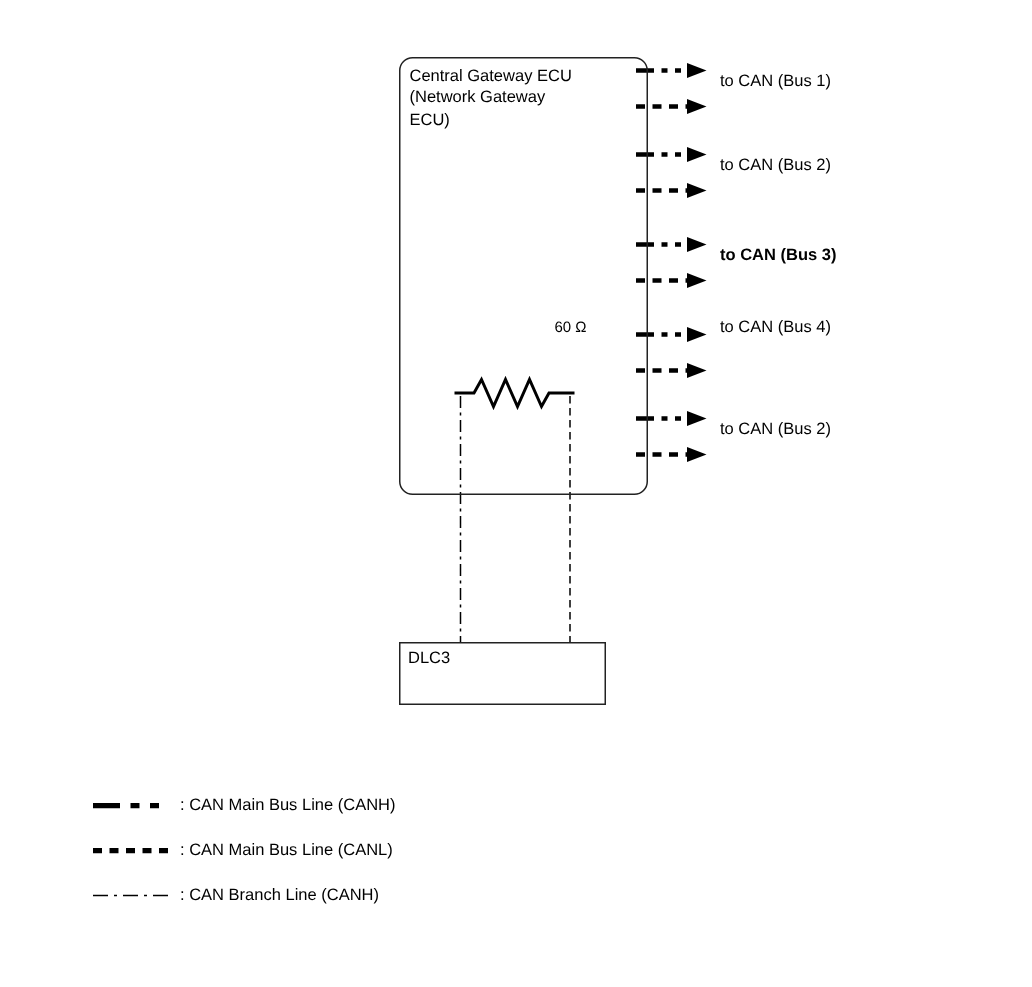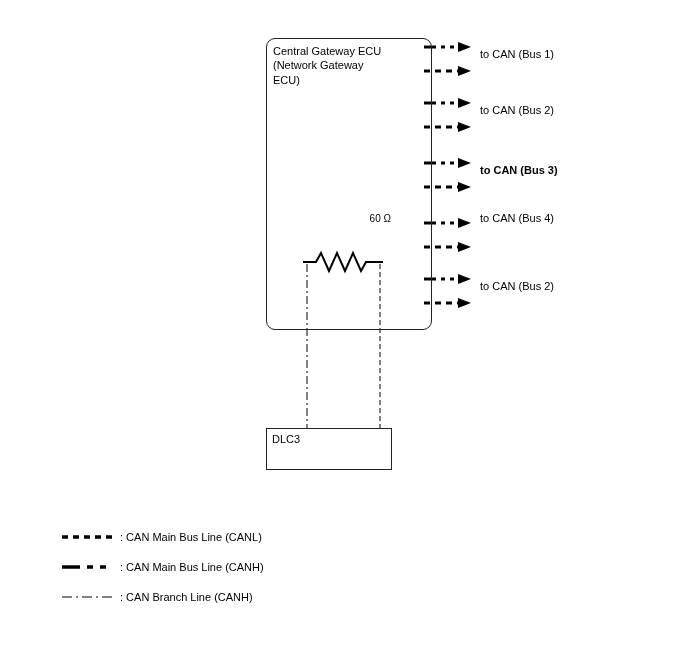--- a/index.html
+++ b/index.html
@@ -47,21 +47,21 @@
   .resistor-label {
     position: absolute;
     left: 291px; top: 213px;
     width: 100px;
     text-align: right;
     font-size: 10px;
   }
   .dlc-box {
     position: absolute;
     left: 266px; top: 428px;
-    width: 126px; height: 42px;
+    width: 138px; height: 42px;
     border: 1px solid #222;
     background: transparent;
     box-sizing: border-box;
   }
   .dlc-label {
     padding: 4px 5px;
     font-size: 11px;
   }
   .bus-label {
     position: absolute;
@@ -146,29 +146,29 @@
 
   <div class="bus-label bus-1">to CAN (Bus 1)</div>
   <div class="bus-label bus-2">to CAN (Bus 2)</div>
   <div class="bus-label bus-3">to CAN (Bus 3)</div>
   <div class="bus-label bus-4">to CAN (Bus 4)</div>
   <div class="bus-label bus-5">to CAN (Bus 2)</div>
 
   <div class="legend">
     <div class="legend-row">
       <svg class="legend-swatch" viewBox="0 0 50 8">
+        <line class="lg-main-canh" x1="0" y1="4" x2="50" y2="4"></line>
+      </svg>
+      <span class="legend-text">: CAN Main Bus Line (CANH)</span>
+    </div>
+    <div class="legend-row">
+      <svg class="legend-swatch" viewBox="0 0 50 8">
         <line class="lg-main-canl" x1="0" y1="4" x2="50" y2="4"></line>
       </svg>
       <span class="legend-text">: CAN Main Bus Line (CANL)</span>
-    </div>
-    <div class="legend-row">
-      <svg class="legend-swatch" viewBox="0 0 50 8">
-        <line class="lg-main-canh" x1="0" y1="4" x2="50" y2="4"></line>
-      </svg>
-      <span class="legend-text">: CAN Main Bus Line (CANH)</span>
     </div>
     <div class="legend-row">
       <svg class="legend-swatch" viewBox="0 0 50 8">
         <line class="lg-branch-canh" x1="0" y1="4" x2="50" y2="4"></line>
       </svg>
       <span class="legend-text">: CAN Branch Line (CANH)</span>
     </div>
   </div>
 
 </div>

